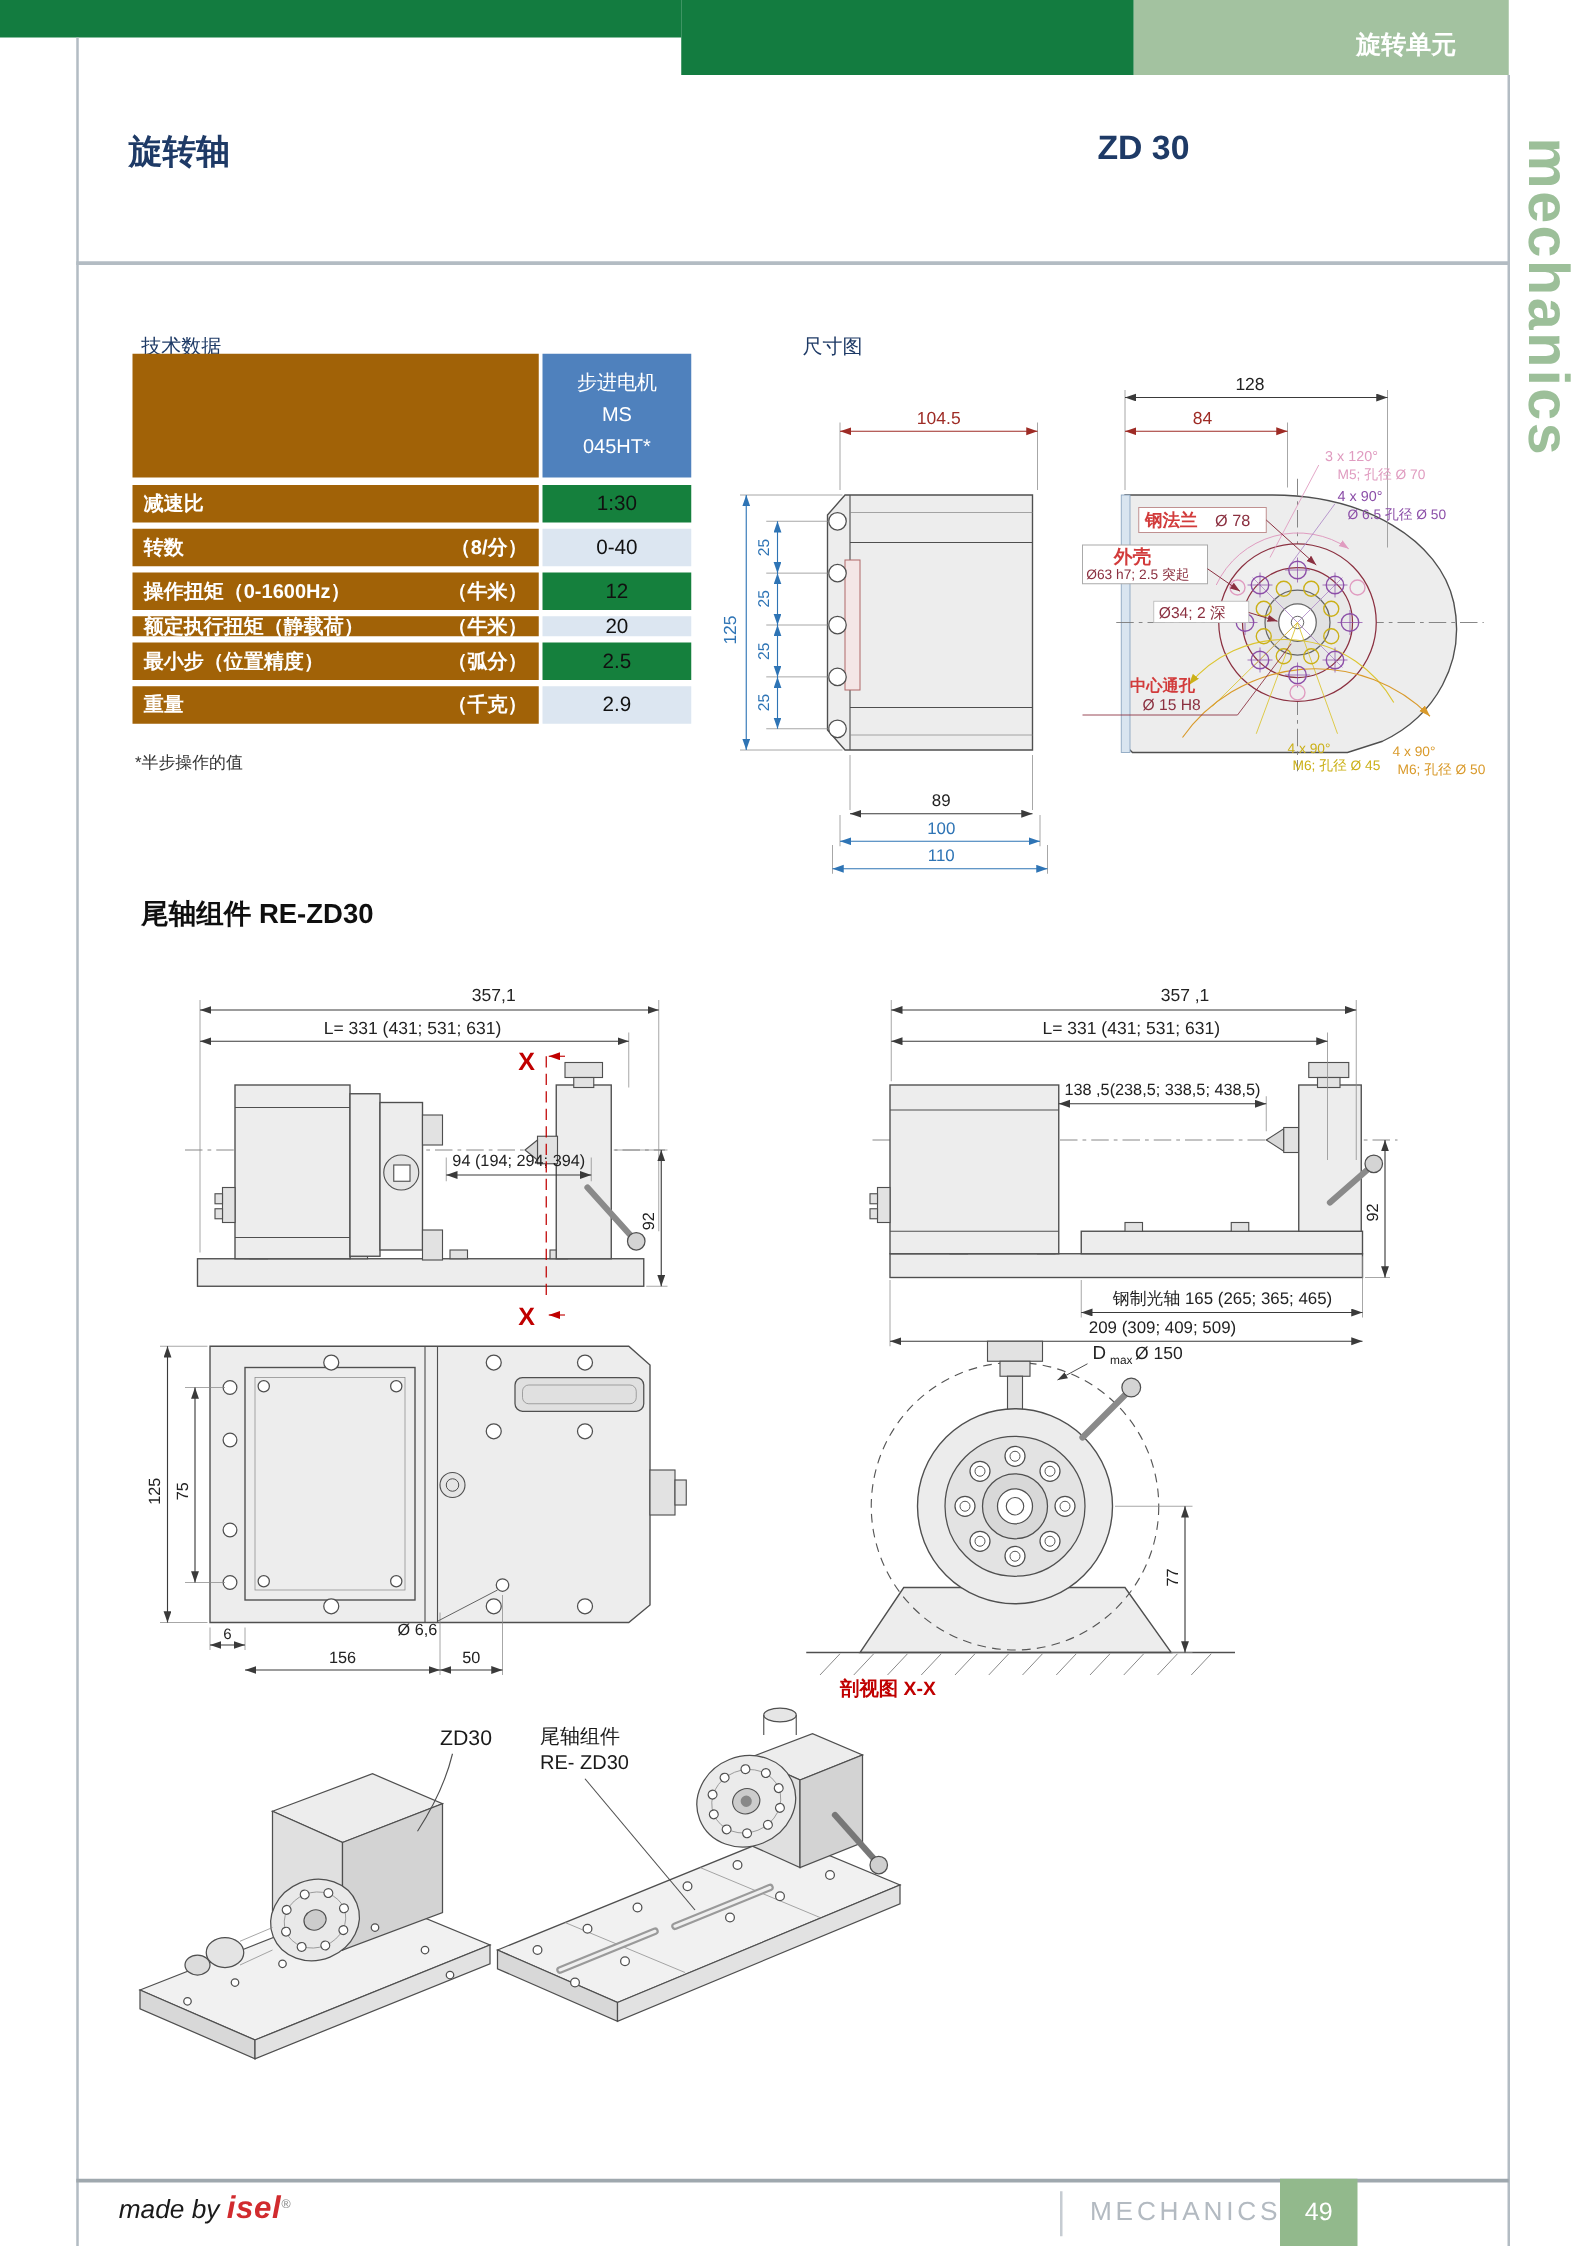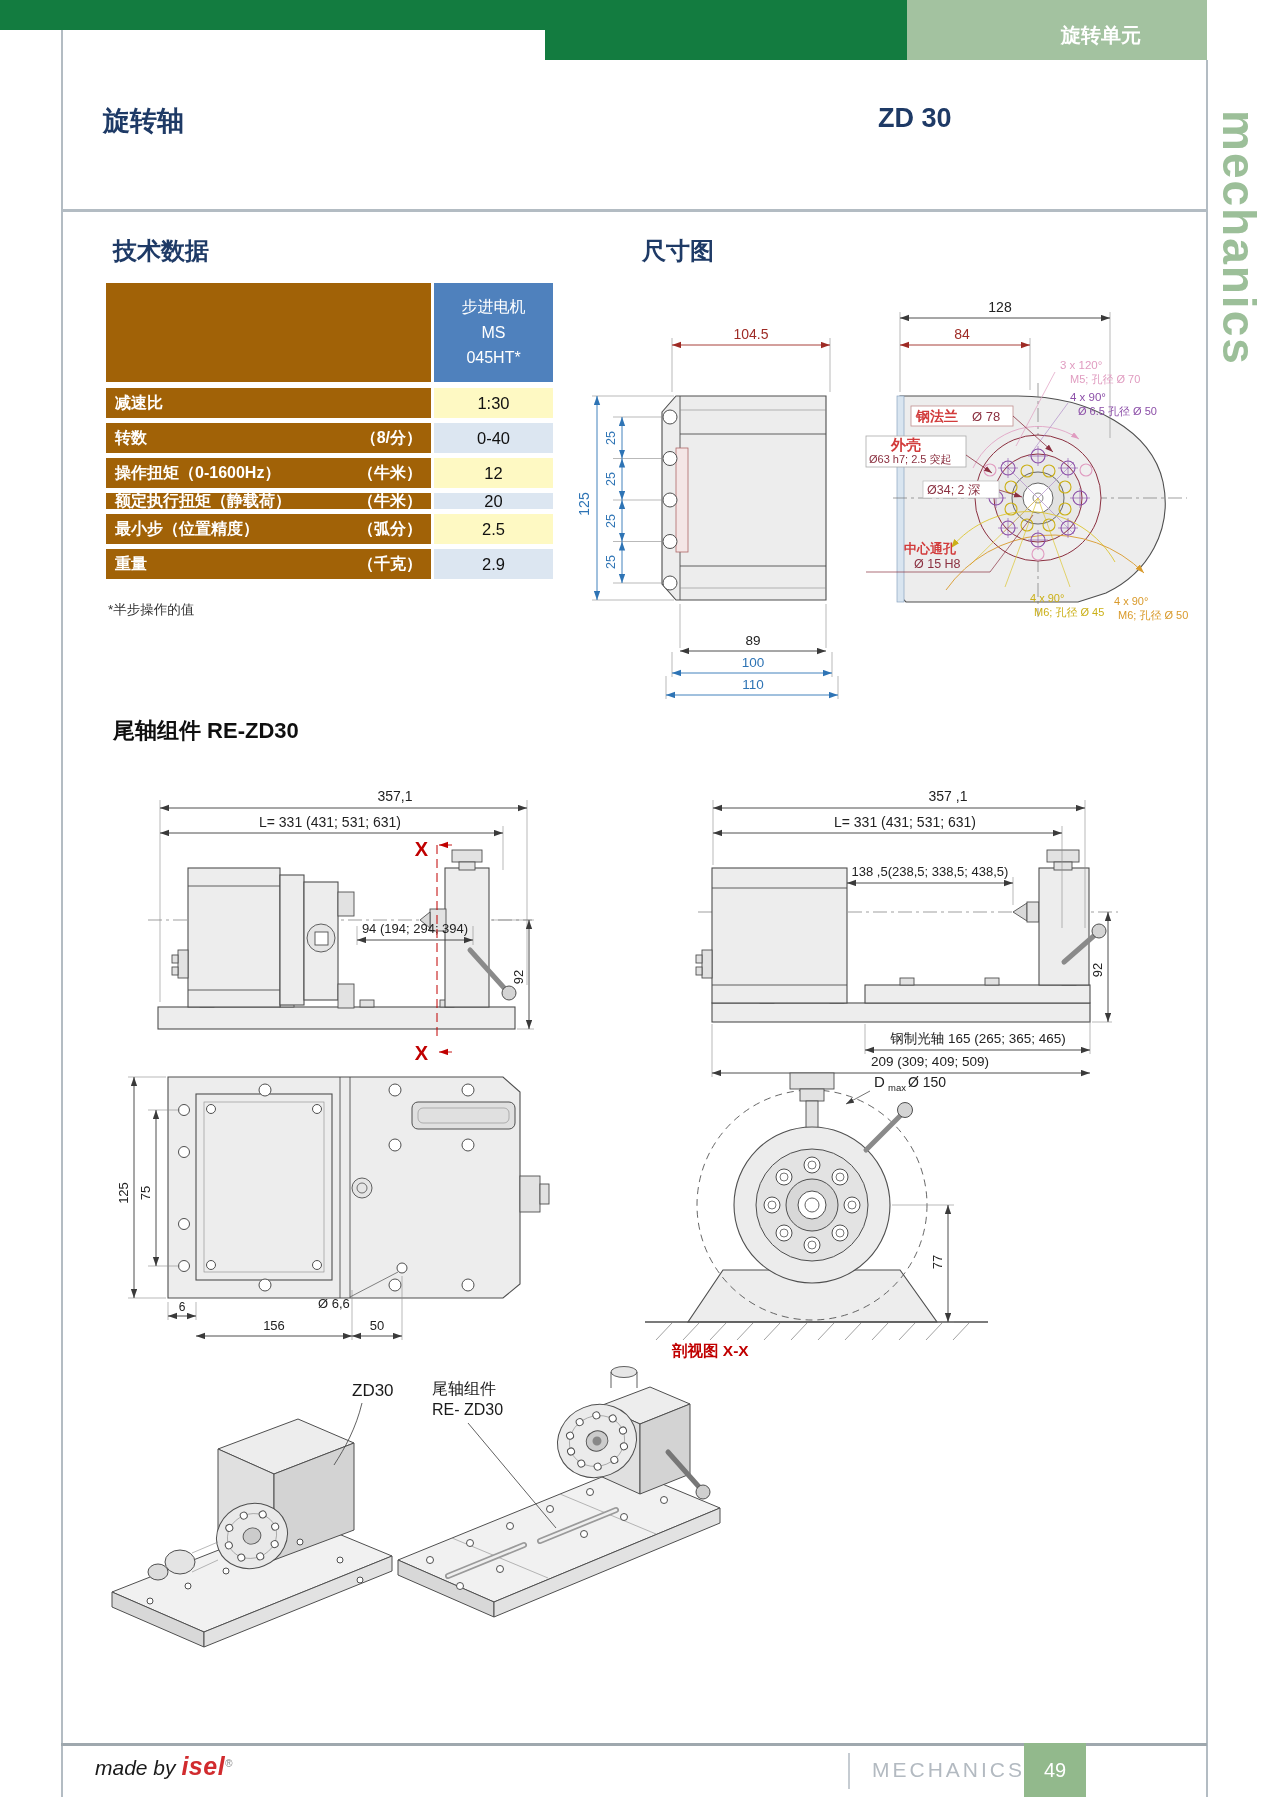--- a/index.html
+++ b/index.html
@@ -2,35 +2,35 @@
 <html><head>
 <meta charset="utf-8">
 <style>
   html,body{margin:0;padding:0;background:#fff;}
   #page{position:relative;width:1270px;height:1797px;background:#fff;overflow:hidden;
         font-family:"Liberation Sans",sans-serif;}
   .abs{position:absolute;}
   
   .band{background:#137c40;}
   .tab{background:#a3c2a0;color:#fff;font-weight:bold;font-size:20px;
-       display:flex;align-items:center;justify-content:flex-end;padding-right:66px;box-sizing:border-box;}
+       display:flex;align-items:center;justify-content:flex-end;padding-right:42px;box-sizing:border-box;}
   .vline{background:#b3bcc3;}
   .hline{background:#b3bcc3;}
   .title{color:#1e3a66;font-weight:bold;font-size:27px;}
-  .sechead{color:#1e3a66;font-weight:bold;font-size:24px;}
+  .sechead{color:#1e3a66;font-weight:normal;font-size:16px;margin-top:32px;}
   .blackhead{color:#0f0f0f;font-weight:bold;font-size:22px;}
   .mech{writing-mode:vertical-rl;color:#9cbf99;font-weight:bold;font-size:46px;letter-spacing:2px;}
   
   .ttbl{width:447px;}
   .trow{display:flex;margin-bottom:5px;}
   .hcell{background:#4f81bd;}
   .lcell{width:325px;background:#a16207;color:#fff;font-weight:bold;font-size:16px;
          display:flex;justify-content:space-between;align-items:center;padding:0 9px;box-sizing:border-box;margin-right:3px;}
   .vcell{width:119px;text-align:center;font-size:16.5px;color:#111;display:flex;align-items:center;justify-content:center;}
-  .vA{background:#fef9c3;} .vB{background:#dce6f1;}
+  .vA{background:#15803d;} .vB{background:#dce6f1;}
   .mhdr{width:119px;background:#4f81bd;color:#fff;font-weight:normal;font-size:16px;text-align:center;
         display:flex;flex-direction:column;justify-content:center;line-height:1.6;}
   .fnote{font-size:13.5px;color:#333;}
   
   .madeby{font-style:italic;font-size:21px;color:#1a1a1a;}
   .isel{font-weight:bold;font-size:25px;color:#d12b2e;letter-spacing:0.5px;}
   .reg{font-size:10px;color:#888;vertical-align:super;}
   .mechfoot{color: #b3bac1;font-size:21px;letter-spacing:3px;}
   .pgbox{background:#92b98c;color:#fff;font-size:20px;display:flex;align-items:center;justify-content:center;}
   

